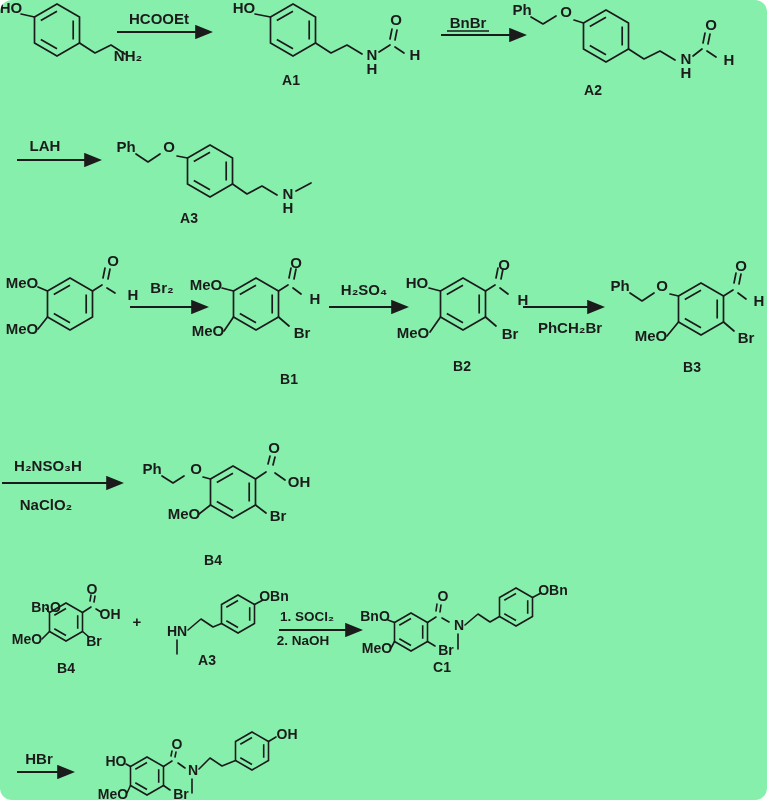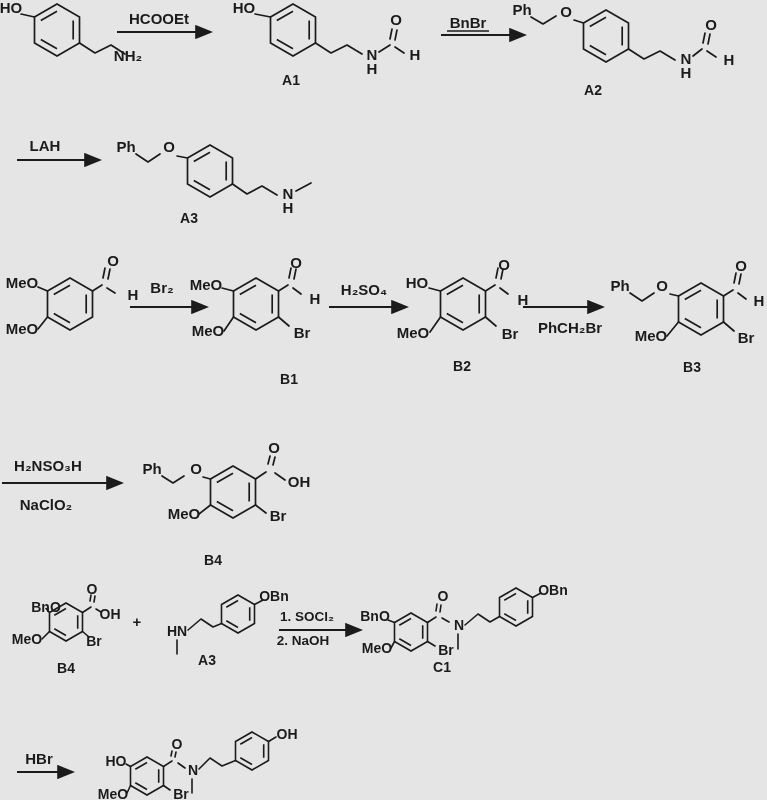--- a/index.html
+++ b/index.html
@@ -1,16 +1,16 @@
 <!DOCTYPE html>
 <html><head>
 <meta charset="utf-8">
 <style>
   html,body{margin:0;padding:0;background:#fff;}
-  .canvas{position:relative;width:767px;height:800px;background:#e5e5e5;overflow:hidden;}
+  .canvas{position:relative;width:767px;height:800px;background:#86efac;overflow:hidden;border-radius:12px;}
   svg{display:block;}
   text{font-family:"Liberation Sans","DejaVu Sans",sans-serif;font-weight:bold;fill:#1b1b1b;text-anchor:middle;}
   .atom{font-size:15px;}
   .atom-s{font-size:14px;}
   .clabel{font-size:14px;}
   .rg{font-size:15px;}
   .rg-s{font-size:13.5px;}
   .bonds{stroke:#1b1b1b;stroke-width:1.7;fill:none;stroke-linecap:round;stroke-linejoin:round;}
   .bonds-s{stroke:#1b1b1b;stroke-width:1.6;fill:none;stroke-linecap:round;stroke-linejoin:round;}
   .arrow{stroke:#1b1b1b;stroke-width:1.8;fill:none;stroke-linecap:butt;}

